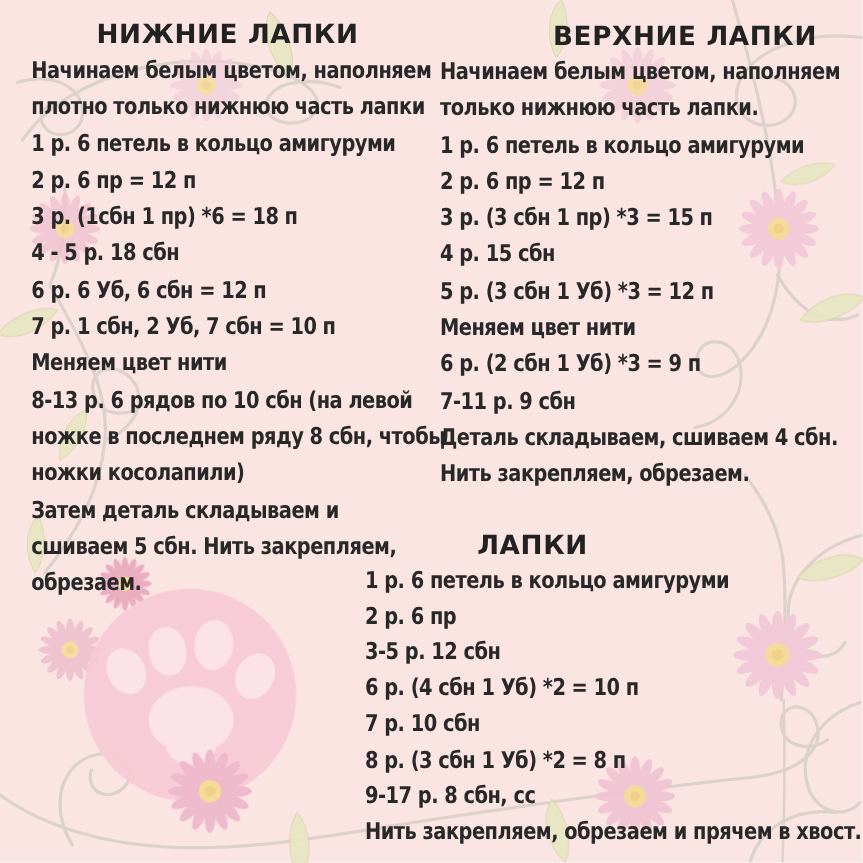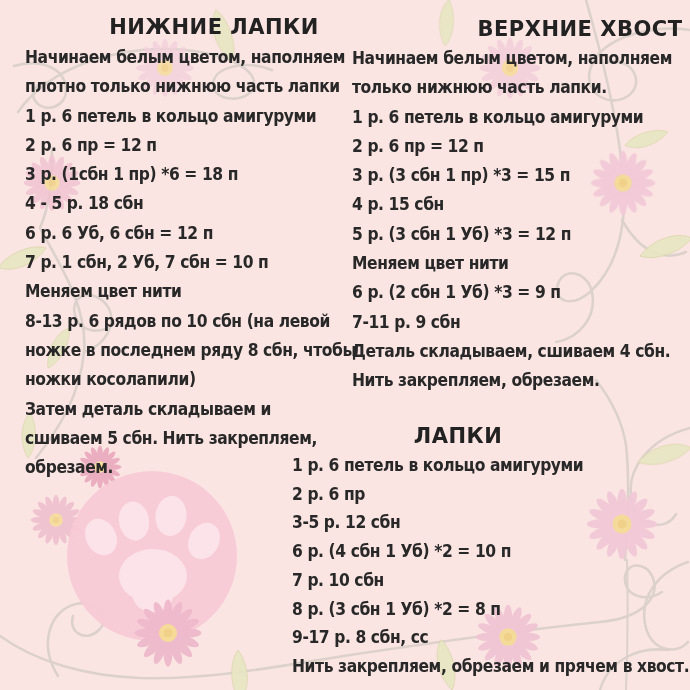--- a/index.html
+++ b/index.html
@@ -12,21 +12,20 @@
     color:#282828;
   }
   #decor{position:absolute;left:0;top:0;width:690px;height:690px;}
   .section-title{
     position:absolute;
     transform:translateX(-50%);
     font-size:21px;font-weight:700;
     letter-spacing:0.5px;
     white-space:nowrap;
     color:#222;
-    margin-left:32px;
   }
   .col{
     position:absolute;
     font-weight:700;
     font-size:18.5px;
     letter-spacing:-0.5px;
     transform:scaleX(0.84);
     transform-origin:left top;
     white-space:nowrap;
     color:#282828;
@@ -120,21 +119,21 @@
       </g>
     </g>
 
     <use href="#flower" xlink:href="#flower" transform="translate(623 183) scale(1.02)" style="color:#f2c9d7" opacity="0.95"></use>
     <use href="#flower" xlink:href="#flower" transform="translate(622 524) scale(1.12)" style="color:#f2c9d7" opacity="0.95"></use>
     <use href="#flower" xlink:href="#flower" transform="translate(508 637) scale(1.02)" style="color:#f1c5d4" opacity="0.95"></use>
     <use href="#flower" xlink:href="#flower" transform="translate(168 633) scale(1.06)" style="color:#eeb9cc" opacity="0.97"></use>
   </svg>
 
   <div class="section-title" id="title-lower">НИЖНИЕ ЛАПКИ</div>
-  <div class="section-title" id="title-upper">ВЕРХНИЕ ХВОСТ</div>
+  <div class="section-title" id="title-upper">ВЕРХНИЕ ЛАПКИ</div>
   <div class="section-title" id="title-tail">ЛАПКИ</div>
 
   <div class="col" id="lower-lines">
     <span class="line">Начинаем белым цветом, наполняем</span>
     <span class="line">плотно только нижнюю часть лапки</span>
     <span class="line">1 р. 6 петель в кольцо амигуруми</span>
     <span class="line">2 р. 6 пр = 12 п</span>
     <span class="line">3 р. (1сбн 1 пр) *6 = 18 п</span>
     <span class="line">4 - 5 р. 18 сбн</span>
     <span class="line">6 р. 6 Уб, 6 сбн = 12 п</span>

